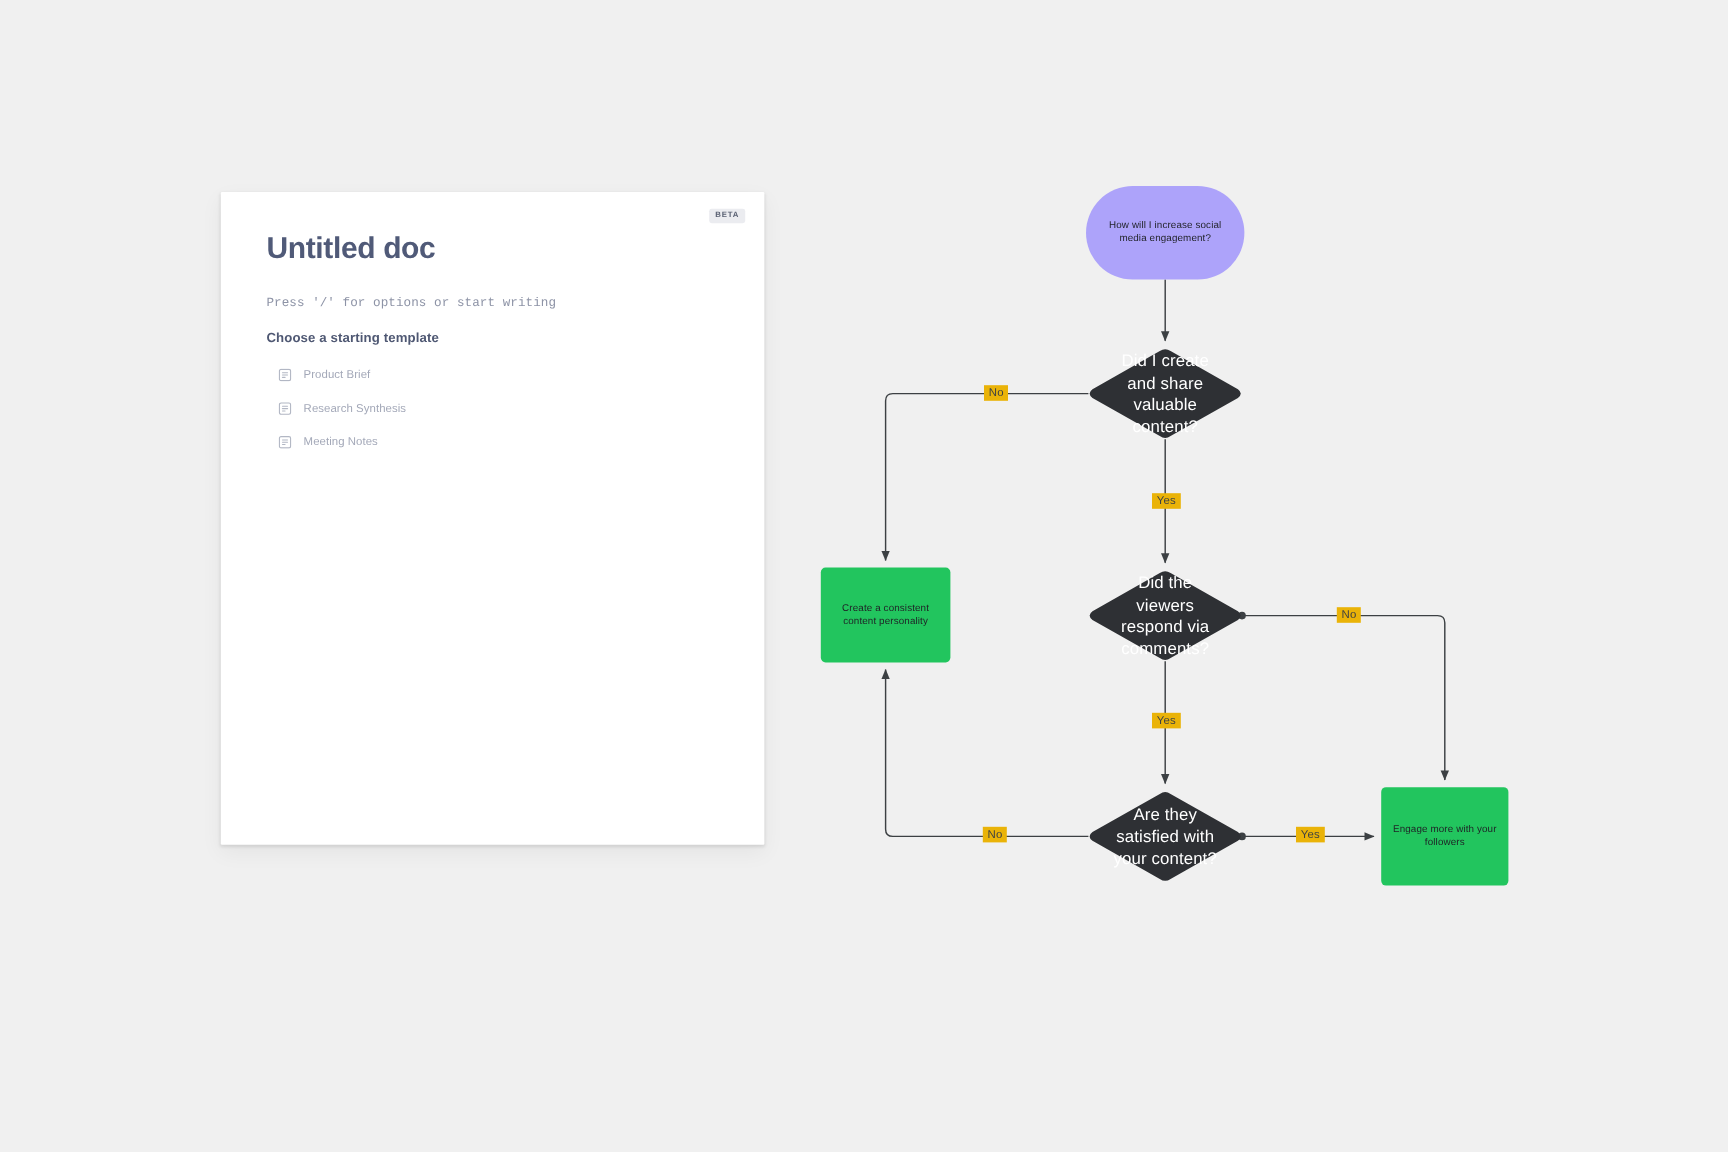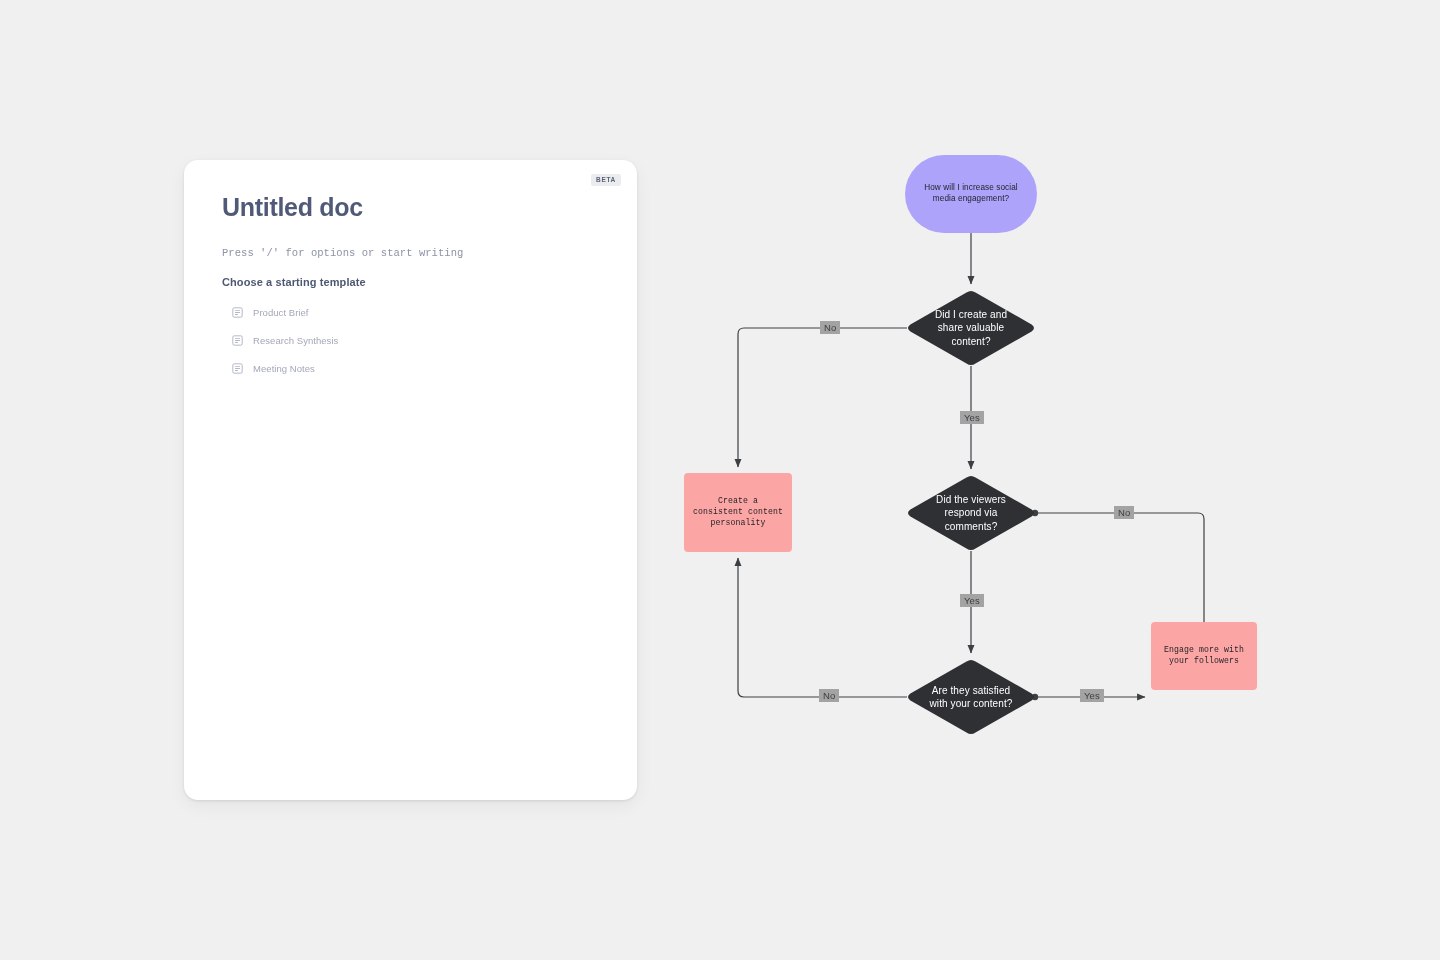--- a/index.html
+++ b/index.html
@@ -18,23 +18,23 @@
     height: 960px;
     background: #f0f0f0;
   }
 
   
   .doc-card {
     position: absolute;
     left: 184px;
     top: 160px;
     width: 453px;
-    height: 640px;
+    height: 544px;
     background: #ffffff;
-    border-radius: 14px;
+    border-radius: 1px;
     box-shadow: 0 1px 3px rgba(0,0,0,0.10), 0 6px 18px rgba(0,0,0,0.05);
   }
 
   .beta-badge {
     position: absolute;
     right: 16px;
     top: 14px;
     background: #ebecf0;
     color: #5a6173;
     font-size: 6.5px;
@@ -126,54 +126,53 @@
     border-radius: 40px;
     color: #1f2126;
     font-size: 8.2px;
     letter-spacing: 0.1px;
     padding: 16px 10px;
   }
 
   .node-decision {
     width: 128px; height: 76px;
     color: #ffffff;
-    font-size: 10px;
+    font-size: 14px;
     letter-spacing: 0.1px;
   }
   .node-decision .dia-shape {
     position: absolute;
     left: 0; top: 0;
     width: 100%; height: 100%;
   }
   .node-decision .dia-text {
     position: relative;
     z-index: 2;
     width: 96px;
   }
 
   .node-d1 { left: 907px; top: 290px; }
   .node-d2 { left: 907px; top: 475px; }
   .node-d3 { left: 907px; top: 659px; justify-content: center; }
 
   .node-action {
-    background: #fca5a5;
+    background: #22c55e;
     border-radius: 4px;
     color: #1f2126;
     font-size: 8.2px;
     letter-spacing: 0.1px;
     padding: 0 8px;
-    font-family: Liberation Mono, monospace;
   }
 
   .node-a1 { left: 684px; top: 473px; width: 108px; height: 79px; }
-  .node-a2 { left: 1151px; top: 622px; width: 106px; height: 68px; }
+  .node-a2 { left: 1151px; top: 656px; width: 106px; height: 82px; }
 
   .edge-label {
     position: absolute;
-    background: #a3a3a3;
+    background: #eab308;
     color: #3c4043;
     font-size: 9.5px;
     padding: 1px 4px;
     letter-spacing: 0.1px;
     z-index: 5;
   }
 
   .lbl-no1  { left: 820px; top: 321px; }
   .lbl-yes1 { left: 960px; top: 411px; }
   .lbl-no2  { left: 1114px; top: 506px; }

